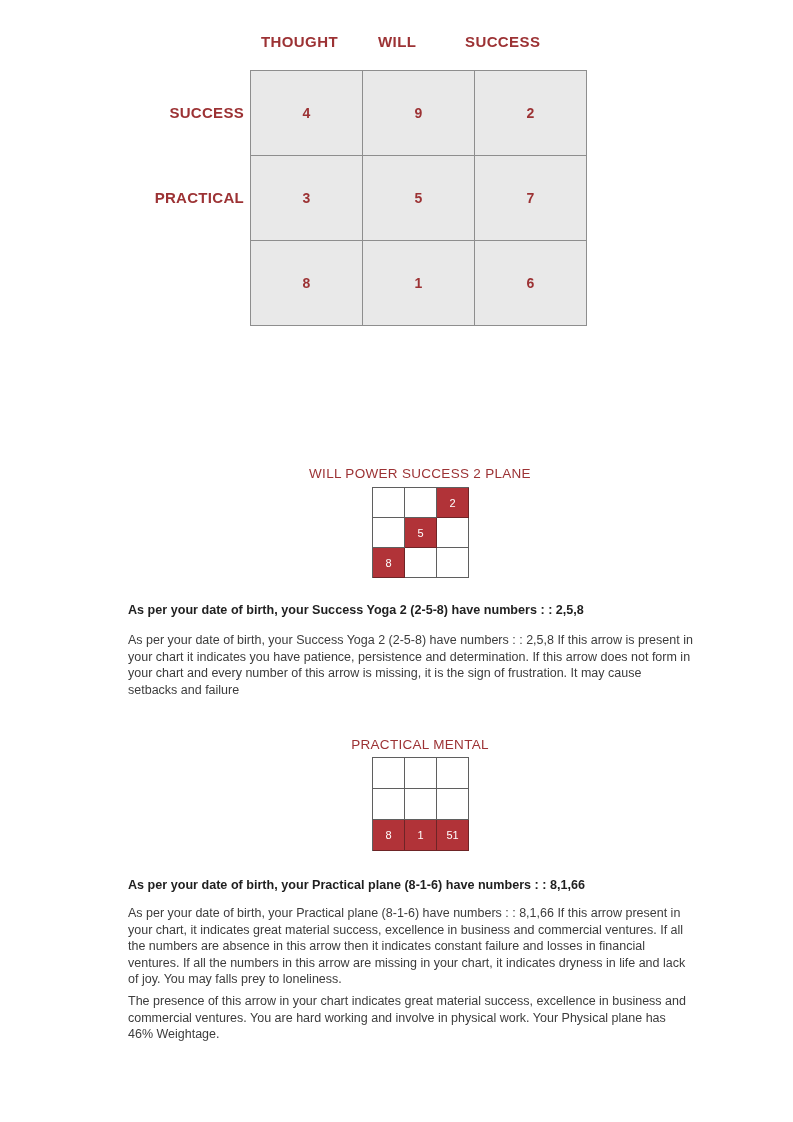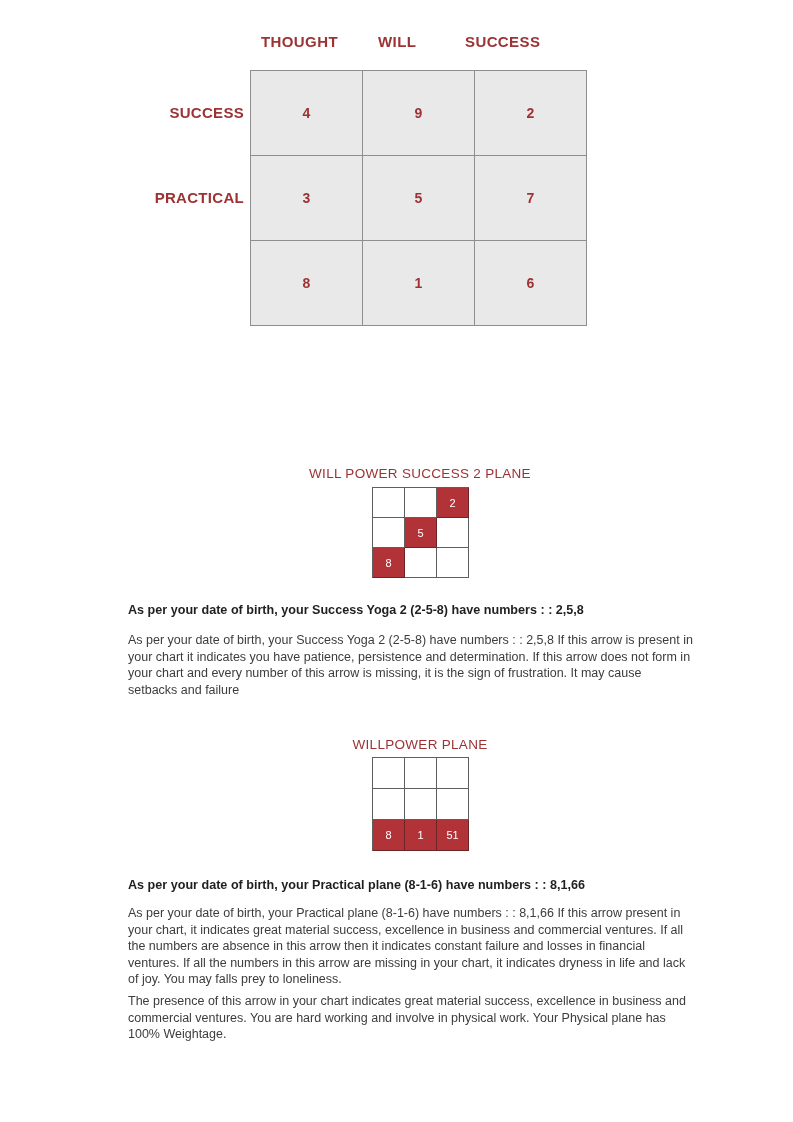--- a/index.html
+++ b/index.html
@@ -93,29 +93,29 @@
     <div class="mcell"></div>
     <div class="mcell hot">5</div>
     <div class="mcell"></div>
     <div class="mcell hot">8</div>
     <div class="mcell"></div>
     <div class="mcell"></div>
   </div>
   <div class="bold-line" style="top:603px">As per your date of birth, your Success Yoga 2 (2-5-8) have numbers : : 2,5,8</div>
   <div class="para" style="top:632px">As per your date of birth, your Success Yoga 2 (2-5-8) have numbers : : 2,5,8 If this arrow is present in your chart it indicates you have patience, persistence and determination. If this arrow does not form in your chart and every number of this arrow is missing, it is the sign of frustration. It may cause setbacks and failure</div>
 
-  <div class="mini-title" style="top:737px">WILLPOWER PLANE</div>
+  <div class="mini-title" style="top:737px">PRACTICAL MENTAL</div>
   <div class="mini-grid g31" style="top:757px">
     <div class="mcell"></div>
     <div class="mcell"></div>
     <div class="mcell"></div>
     <div class="mcell"></div>
     <div class="mcell"></div>
     <div class="mcell"></div>
     <div class="mcell hot">8</div>
     <div class="mcell hot">1</div>
     <div class="mcell hot">51</div>
   </div>
   <div class="bold-line" style="top:878px">As per your date of birth, your Practical plane (8-1-6) have numbers : : 8,1,66</div>
   <div class="para" style="top:905px">As per your date of birth, your Practical plane (8-1-6) have numbers : : 8,1,66 If this arrow present in your chart, it indicates great material success, excellence in business and commercial ventures. If all the numbers are absence in this arrow then it indicates constant failure and losses in financial ventures. If all the numbers in this arrow are missing in your chart, it indicates dryness in life and lack of joy. You may falls prey to loneliness.</div>
-  <div class="para" style="top:993px">The presence of this arrow in your chart indicates great material success, excellence in business and commercial ventures. You are hard working and involve in physical work. Your Physical plane has 100% Weightage.</div>
+  <div class="para" style="top:993px">The presence of this arrow in your chart indicates great material success, excellence in business and commercial ventures. You are hard working and involve in physical work. Your Physical plane has 46% Weightage.</div>
 
 </div>
 
 </body></html>

